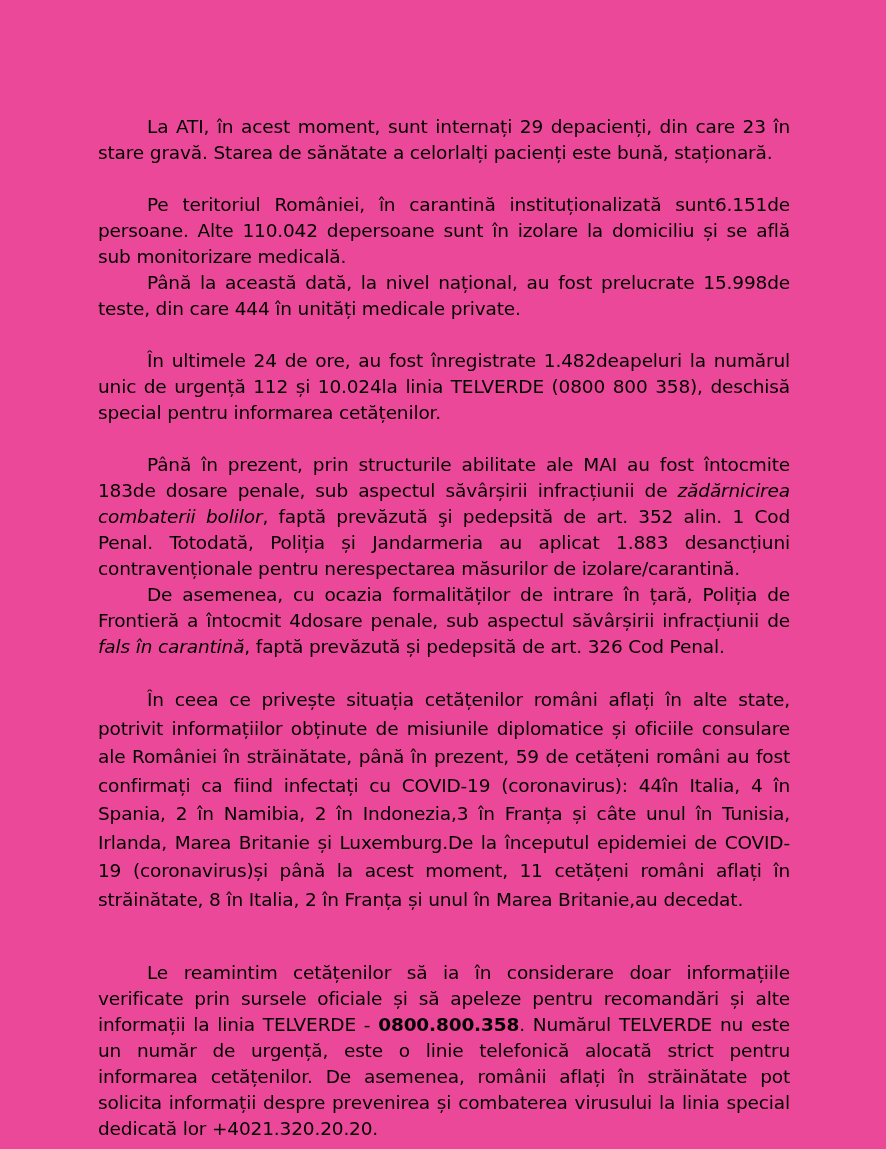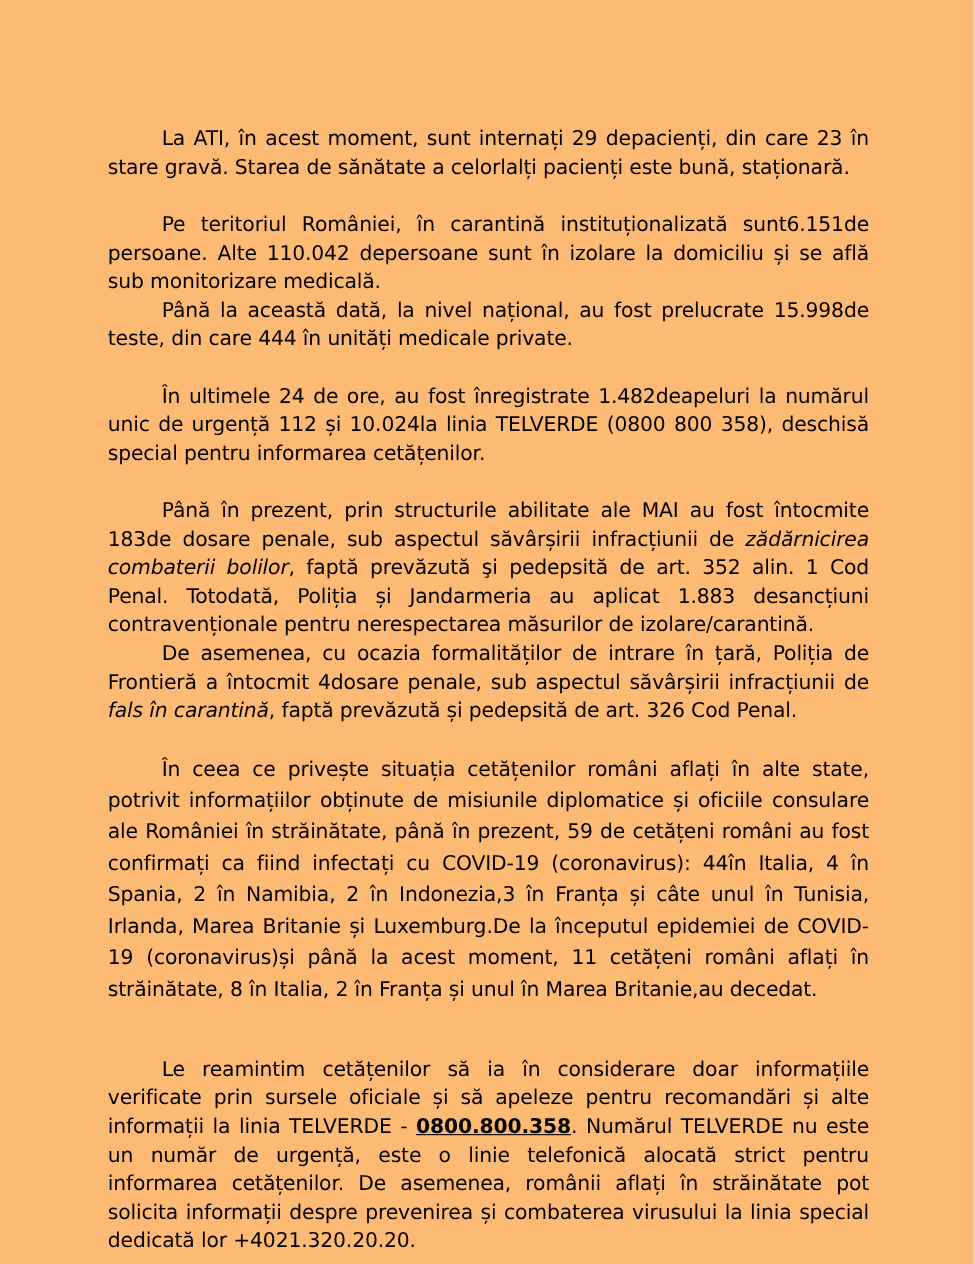--- a/index.html
+++ b/index.html
@@ -4,21 +4,21 @@
 <style>
   html, body {
     margin: 0;
     padding: 0;
     background: #ffffff;
   }
   .page {
     position: relative;
     width: 886px;
     height: 1149px;
-    background: #fdba74;
+    background: #ec4899;
     overflow: hidden;
     font-family: "DejaVu Sans", "Liberation Sans", sans-serif;
     color: #000000;
   }
   .content {
     position: absolute;
     left: 98px;
     top: 114px;
     width: 692px;
   }
@@ -33,21 +33,21 @@
   .para--gap {
     margin-top: 26px;
   }
   .para--gap-lg {
     margin-top: 46px;
   }
   .para--loose {
     line-height: 28.5px;
   }
   .seg-italic { font-style: italic; }
-  .seg-bold { font-weight: bold; text-decoration: underline; }
+  .seg-bold { font-weight: bold; }
 </style>
 </head>
 <body>
 
 <div class="page">
   <div class="content">
     <p class="para"><span>La ATI, în acest moment, sunt internați 29 depacienți, din care 23 în stare gravă. Starea de sănătate a celorlalți pacienți este bună, staționară.</span></p>
     <p class="para para--gap"><span>Pe teritoriul României, în carantină instituționalizată sunt6.151de persoane. Alte 110.042 depersoane sunt în izolare la domiciliu și se află sub monitorizare medicală.</span></p>
     <p class="para"><span>Până la această dată, la nivel național, au fost prelucrate 15.998de teste, din care 444 în unități medicale private.</span></p>
     <p class="para para--gap"><span>În ultimele 24 de ore, au fost înregistrate 1.482deapeluri la numărul unic de urgență 112 și 10.024la linia TELVERDE (0800 800 358), deschisă special pentru informarea cetățenilor.</span></p>

